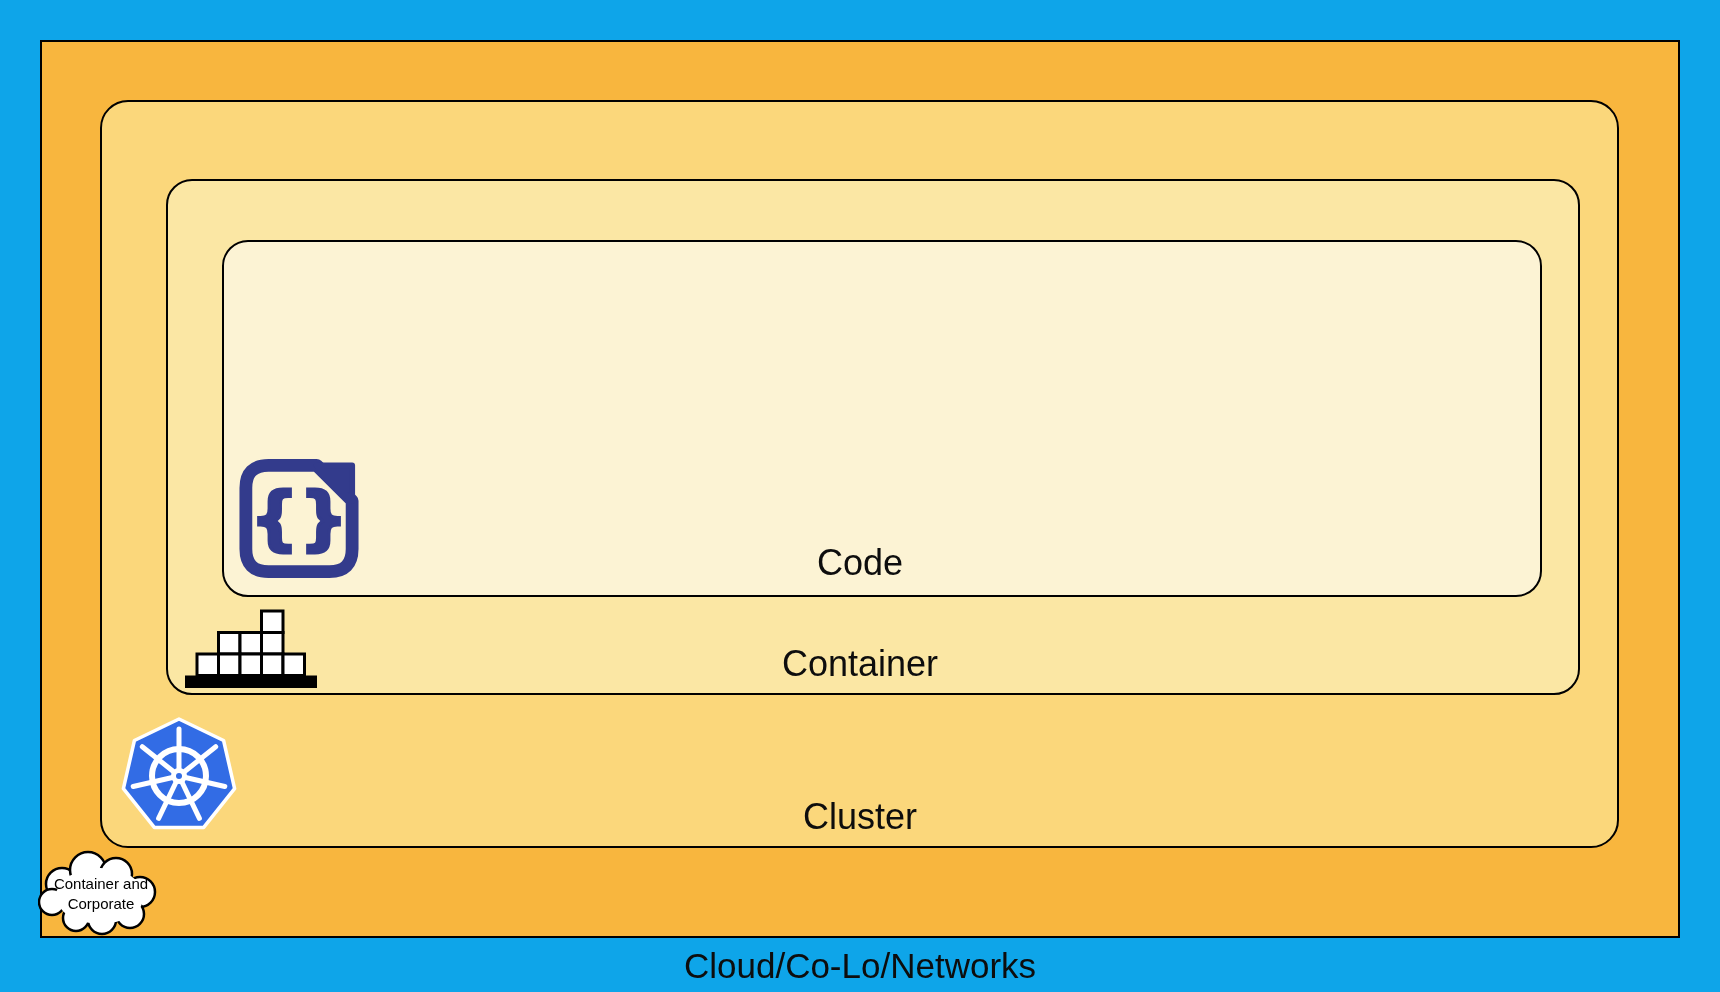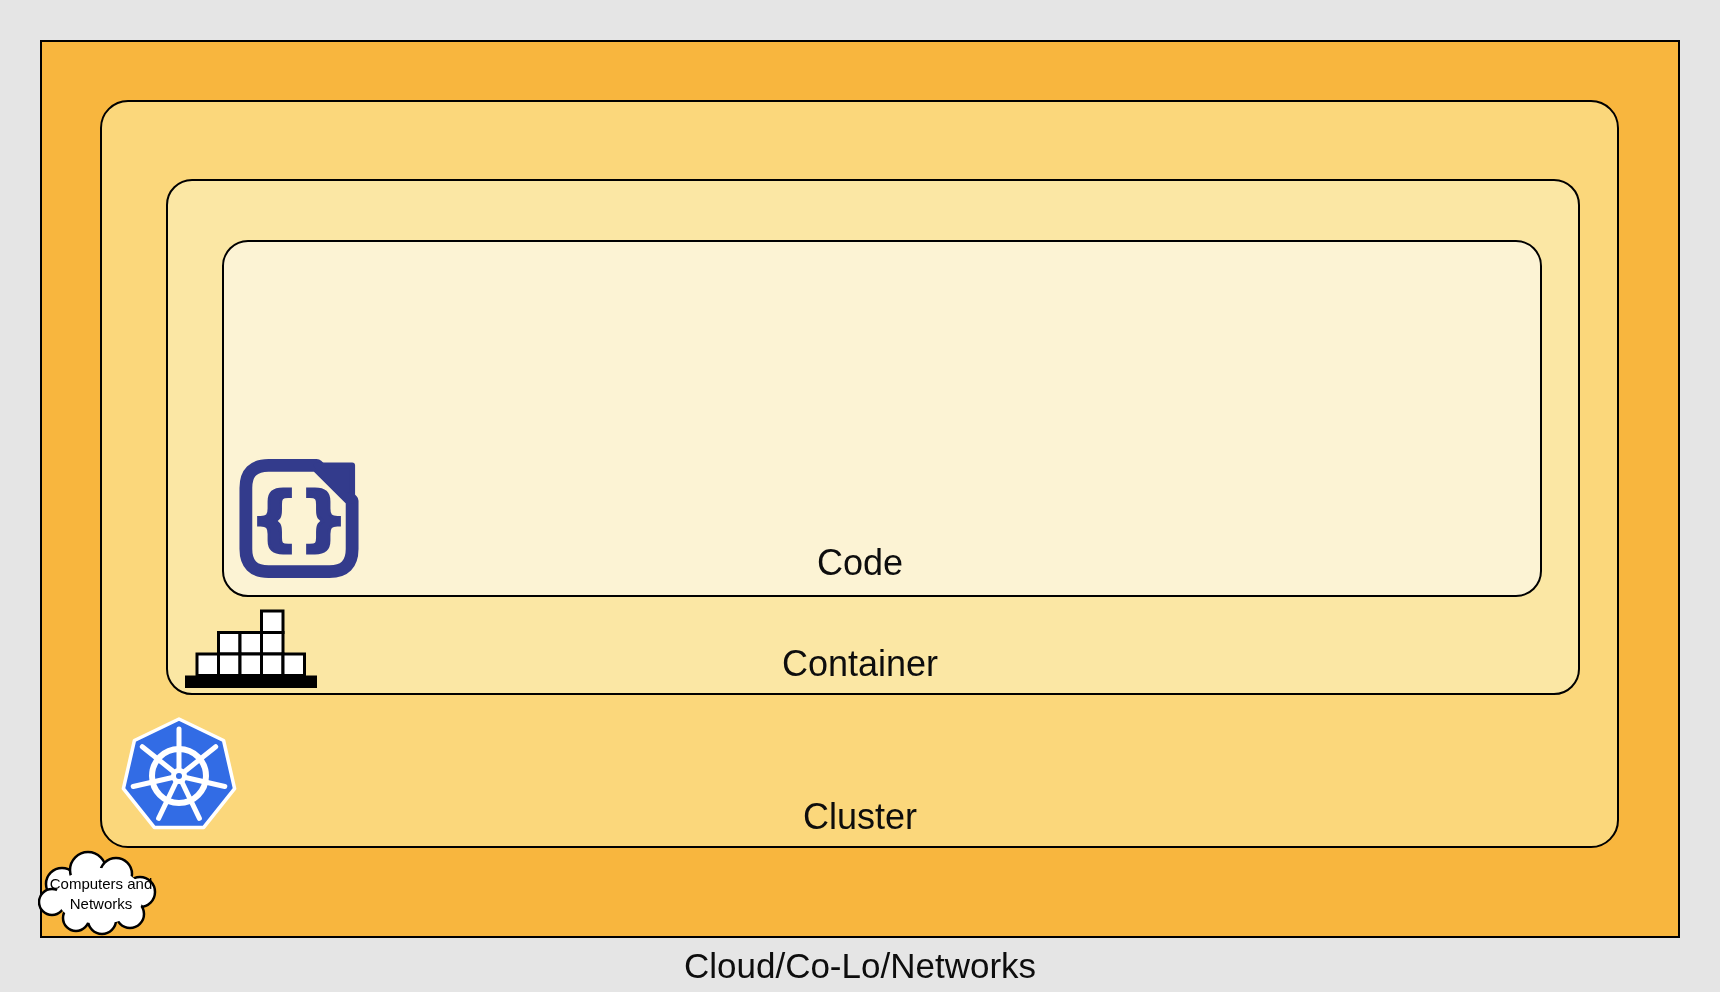--- a/index.html
+++ b/index.html
@@ -1,20 +1,20 @@
 <!DOCTYPE html>
 <html><head>
 <meta charset="utf-8">
 <style>
   html, body { margin: 0; padding: 0; background: #ffffff; }
   .canvas {
     position: relative;
     width: 1720px;
     height: 992px;
-    background: #e5e5e5;
+    background: #0ea5e9;
     font-family: "Liberation Sans", sans-serif;
     overflow: hidden;
   }
   .layer { position: absolute; box-sizing: border-box; }
   .layer-datacenter {
     left: 40px; top: 40px; width: 1640px; height: 898px;
     background: #F8B63E; border: 2.5px solid #000;
   }
   .layer-cluster {
     left: 100px; top: 100px; width: 1519px; height: 748px;
@@ -128,18 +128,18 @@
         <circle cx="78" cy="24" r="16"></circle>
         <circle cx="102" cy="42" r="15"></circle>
         <circle cx="92" cy="64" r="14"></circle>
         <circle cx="64" cy="70" r="14"></circle>
         <circle cx="38" cy="68" r="13"></circle>
         <circle cx="14" cy="52" r="13"></circle>
       </g>
       <ellipse cx="62" cy="46" rx="44" ry="28" fill="#ffffff"></ellipse>
     </svg>
     <div class="cloud-text">
-      <div>Computers and</div>
-      <div>Networks</div>
+      <div>Container and</div>
+      <div>Corporate</div>
     </div>
   </div>
 
 </div>
 
 </body></html>

